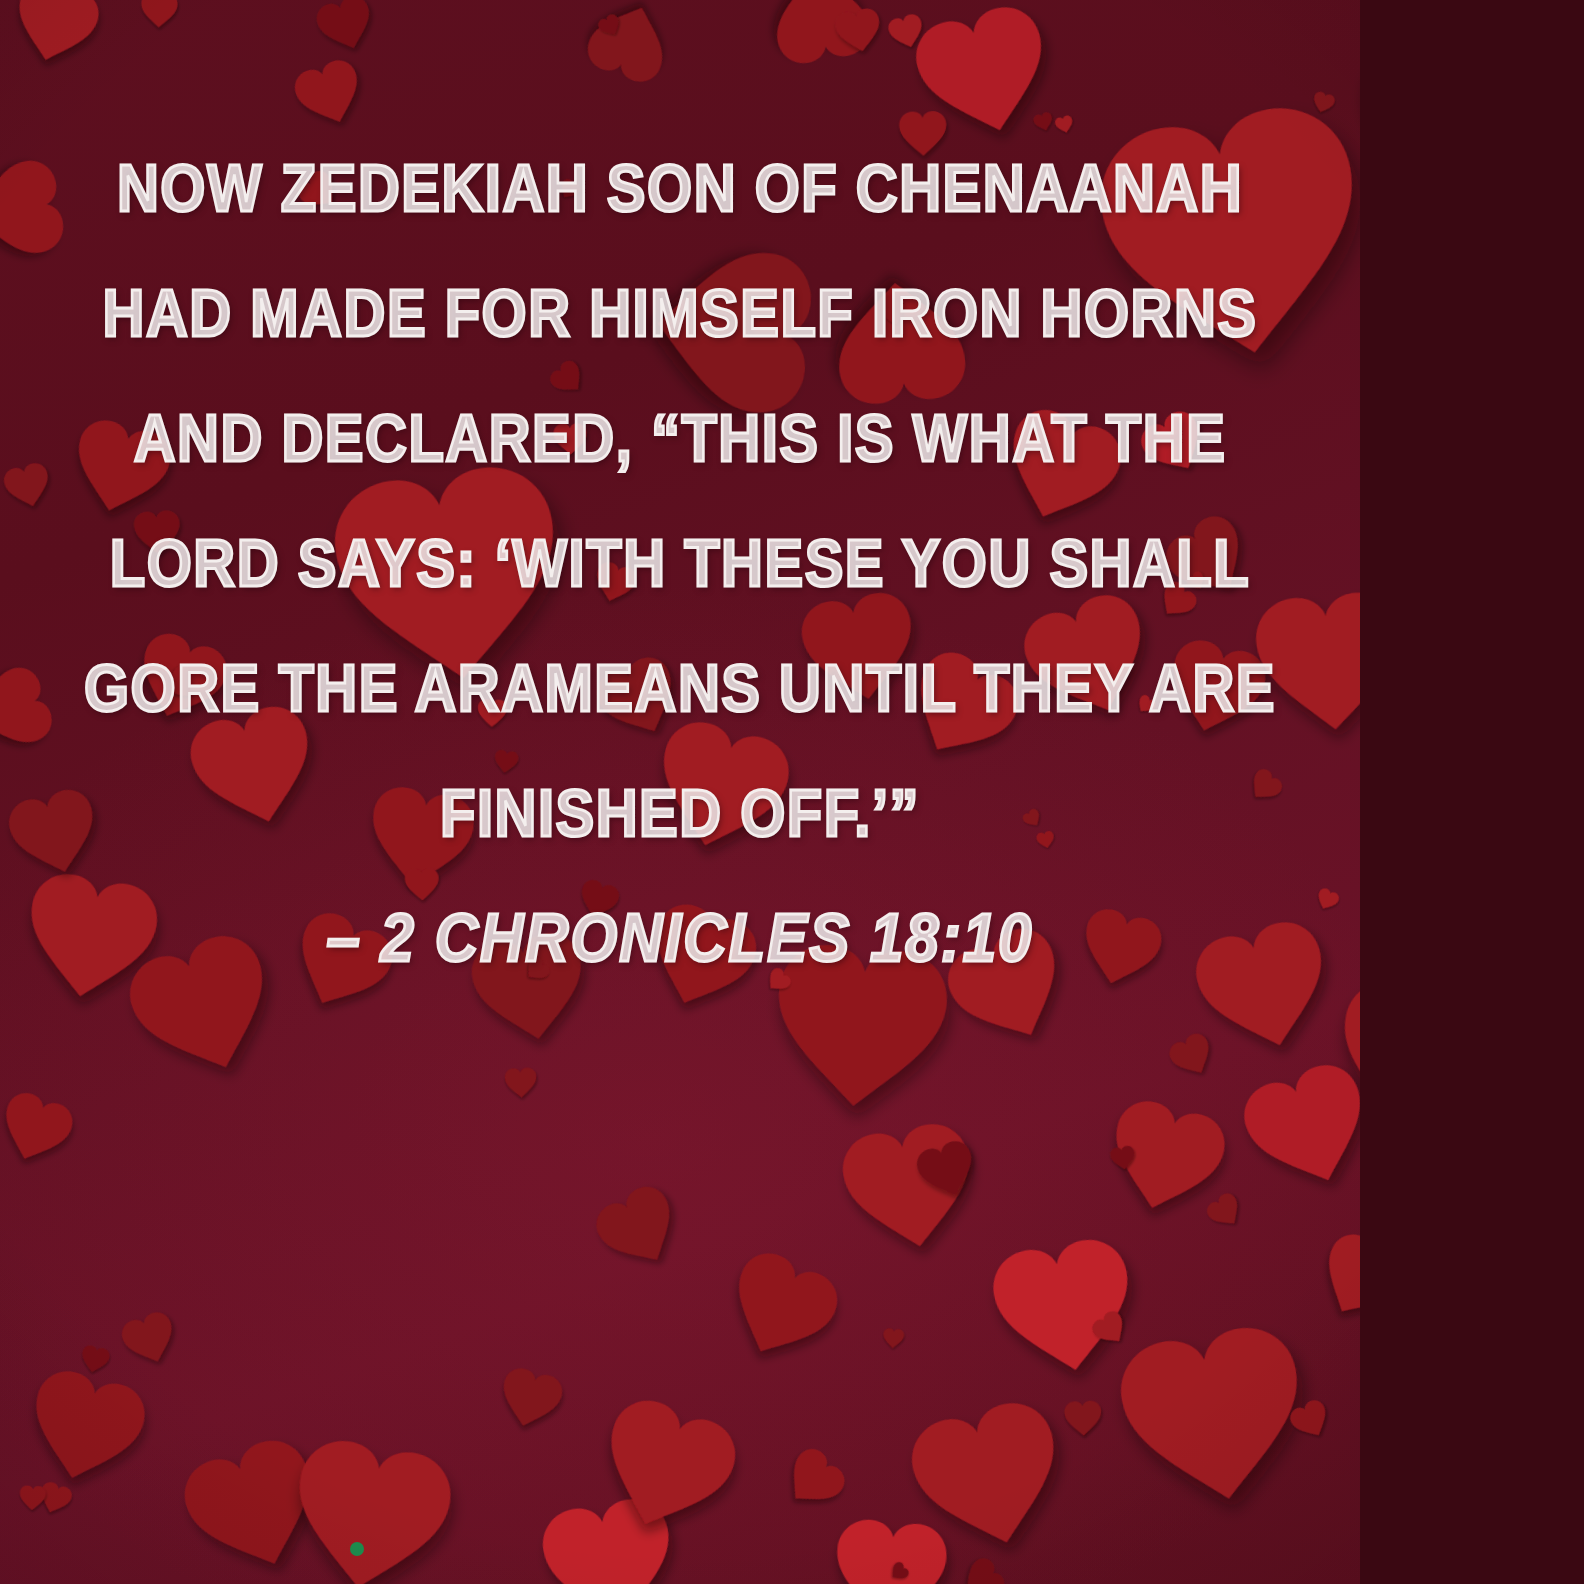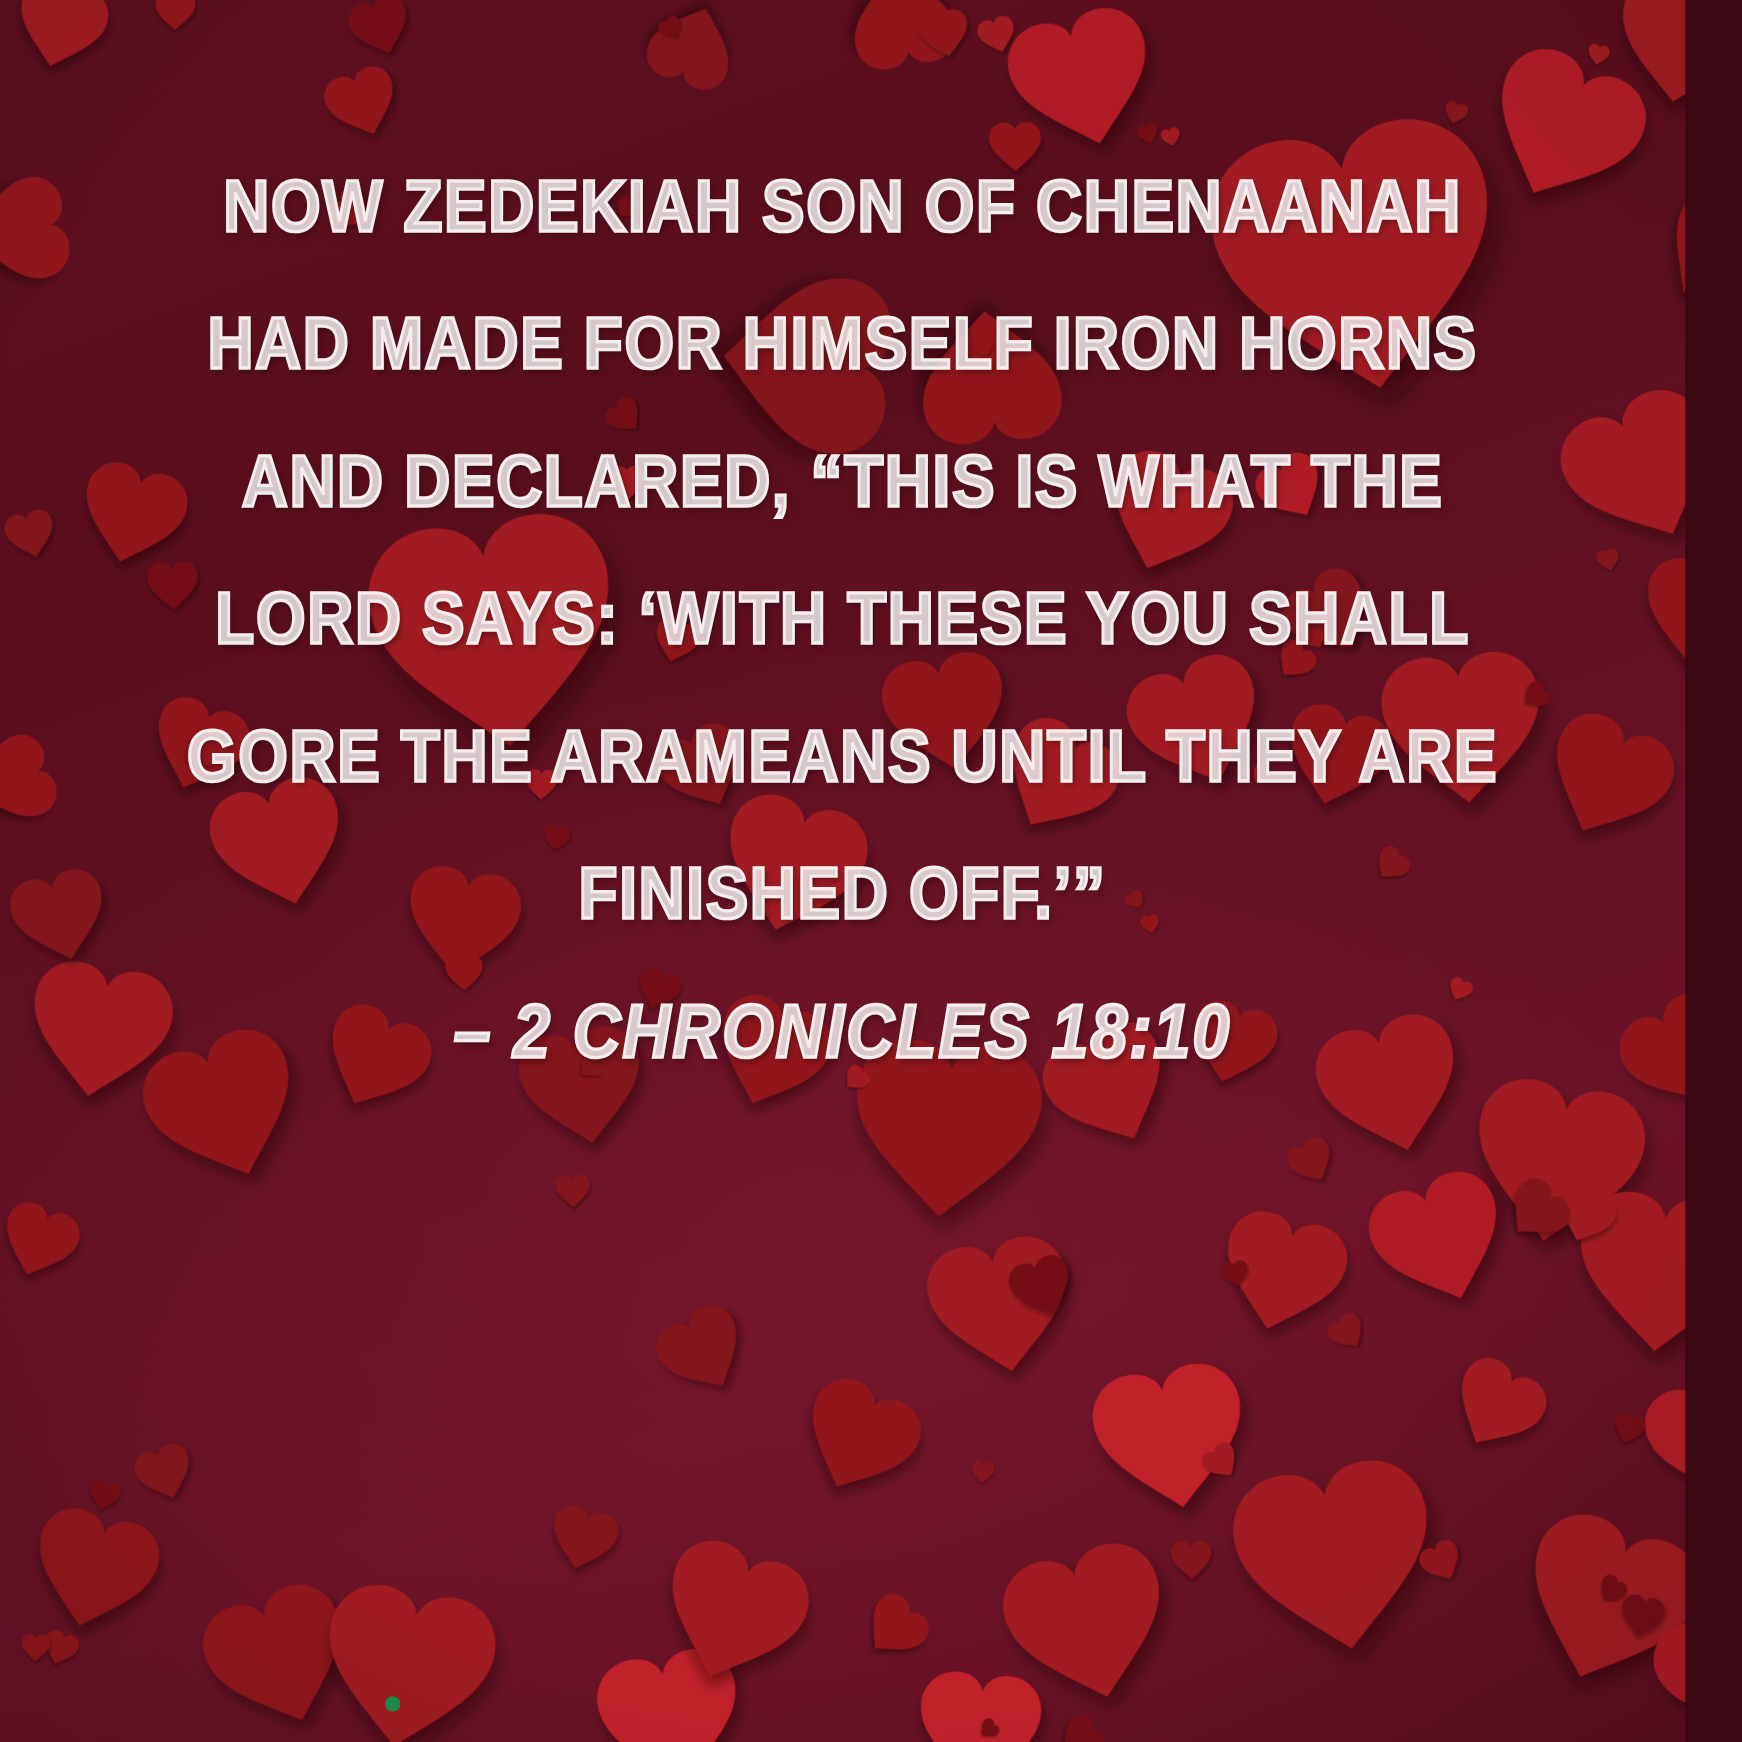--- a/index.html
+++ b/index.html
@@ -1,18 +1,18 @@
 <!DOCTYPE html>
 <html><head>
 <meta charset="utf-8">
 <style>
   html,body{margin:0;padding:0;background:#3a0812;}
   .canvas{
     position:relative;
-    width:1532px;height:1584px;
+    width:1360px;height:1584px;
     overflow:hidden;
     background:
       radial-gradient(1100px 800px at 48% 72%, rgba(150,30,55,.28), rgba(0,0,0,0) 70%),
       linear-gradient(160deg, #5d0f1f 0%, #5a0e1d 28%, #641124 55%, #6a1227 72%, #5e0f1f 100%);
     font-family:"Liberation Sans","DejaVu Sans",sans-serif;
   }
   .hearts-layer{position:absolute;inset:0;}
   .vignette{position:absolute;inset:0;pointer-events:none;
     background:radial-gradient(1400px 1400px at 50% 45%, rgba(0,0,0,0) 60%, rgba(20,0,8,.25) 100%);}
   .verse-block{

